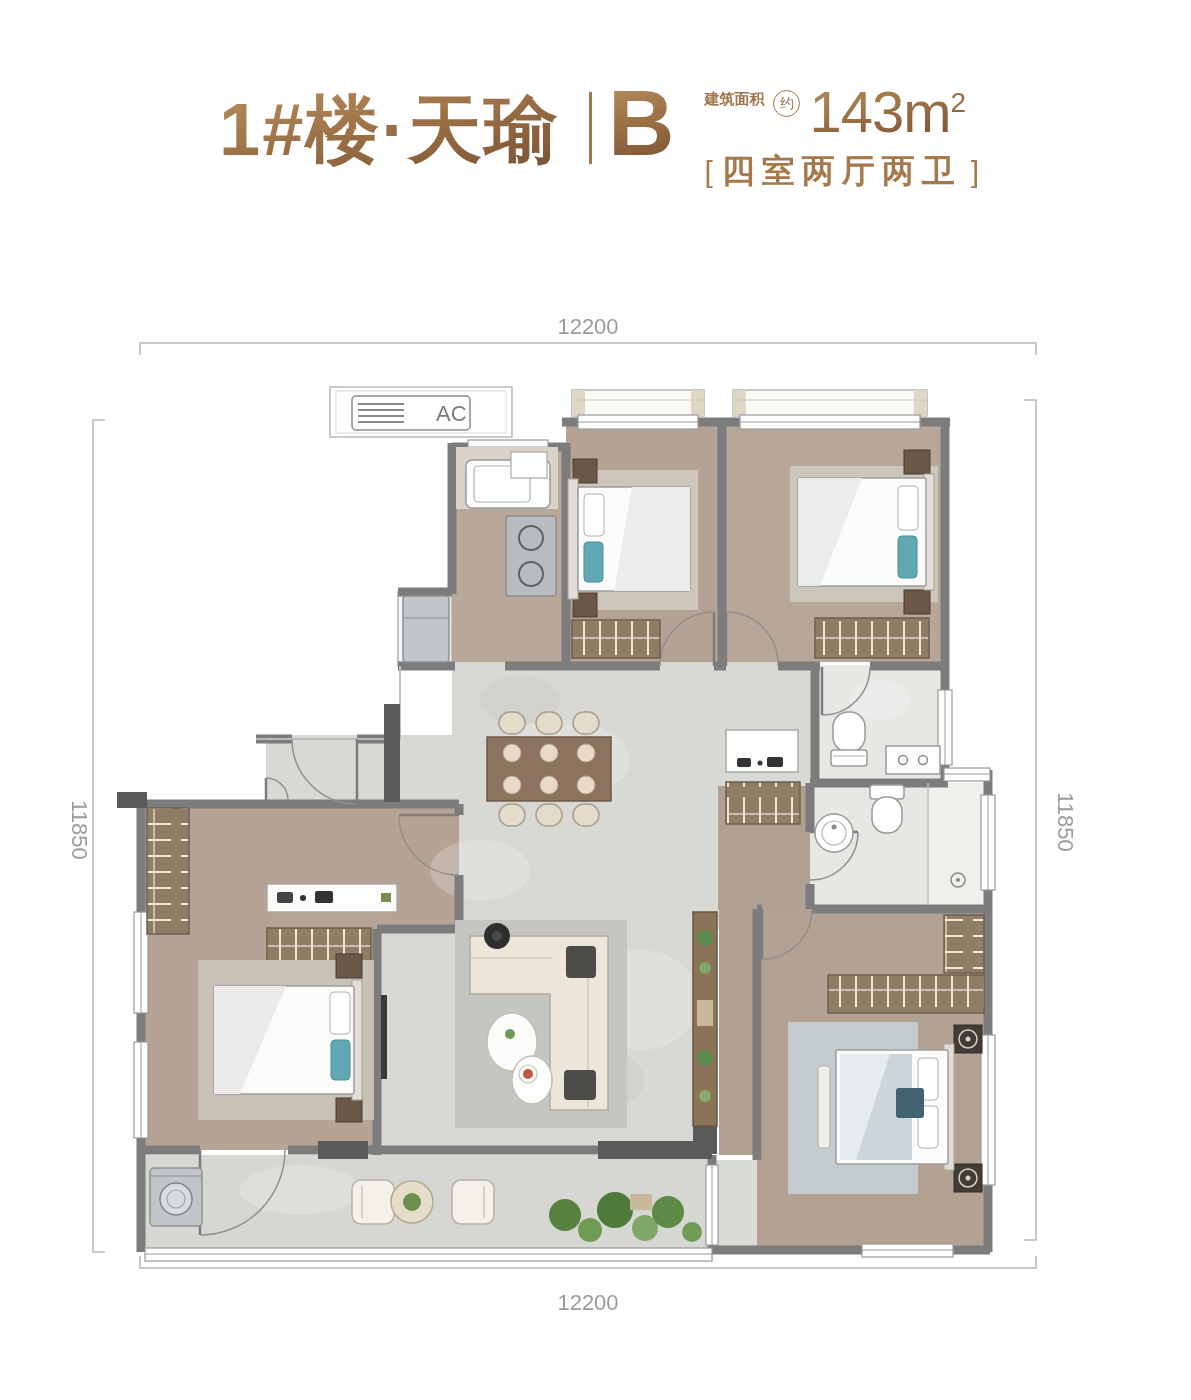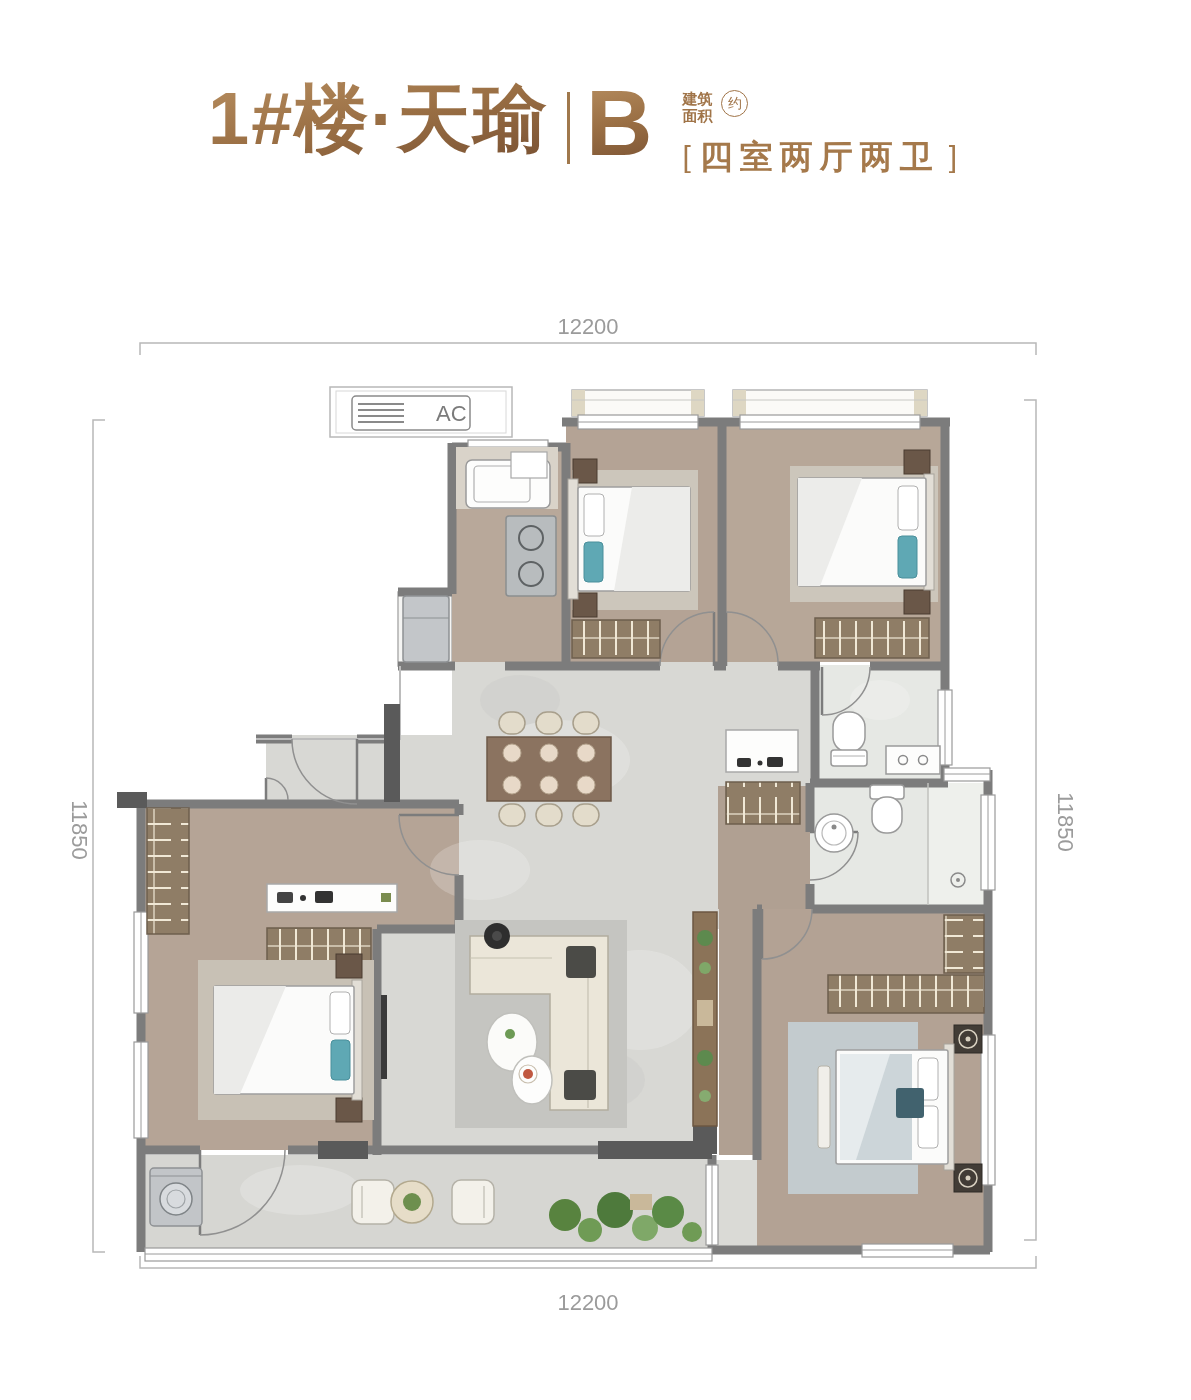--- a/index.html
+++ b/index.html
@@ -4,26 +4,26 @@
 <style>
   html,body{margin:0;padding:0;}
   body{width:1191px;height:1400px;position:relative;background:#fff;overflow:hidden;
        font-family:"Liberation Sans",sans-serif;}
   .header{position:absolute;top:78px;left:208px;display:flex;align-items:flex-start;z-index:2;}
   .grad{color:#96693f;}
   @supports ((-webkit-background-clip:text) or (background-clip:text)){
     .grad{background:linear-gradient(168deg,#b78e60 0%,#9a6f44 50%,#7a5233 100%);
           -webkit-background-clip:text;background-clip:text;color:transparent;}
   }
-  .title{font-size:74px;font-weight:700;line-height:1.1;margin:0;letter-spacing:2px;}
+  .title{font-size:74px;font-weight:700;line-height:1.1;margin:11px;letter-spacing:2px;}
   .divider{width:3px;height:72px;background:#a0784c;margin:14px 16px 0 18px;}
   .unit{font-size:92px;font-weight:700;line-height:0.95;margin-top:2px;}
   .area-block{margin-left:30px;margin-top:6px;}
   .area-row{display:flex;align-items:flex-start;}
-  .area-label{display:flex;flex-direction:column;font-size:15px;font-weight:700;
+  .area-label{display:flex;flex-direction:row;font-size:15px;font-weight:700;
               color:#a07448;line-height:1.15;margin-top:6px;}
   .approx-circle{width:25px;height:25px;border:1.5px solid #a07448;border-radius:50%;
                  font-size:14px;color:#a07448;display:flex;align-items:center;
                  justify-content:center;margin:6px 9px 0 9px;}
   .area-value{font-size:58px;font-weight:500;letter-spacing:-1px;line-height:0.95;}
   .area-value sup{font-size:28px;}
   .layout-row{margin-top:10px;display:flex;align-items:center;gap:9px;}
   .bracket{font-size:30px;font-weight:400;color:#a5794b;line-height:1;}
   .layout-text{font-size:33px;font-weight:700;letter-spacing:7px;color:#a5794b;}
   svg{position:absolute;left:0;top:0;z-index:1;}
@@ -36,20 +36,21 @@
   <h1 class="title grad">1#楼·天瑜</h1>
   <div class="divider"></div>
   <div class="unit grad">B</div>
   <div class="area-block">
     <div class="area-row">
       <div class="area-label">
         <span>建筑</span>
         <span>面积</span>
       </div>
       <div class="approx-circle">约</div>
+      <div class="area-value grad"><span>143m</span><sup>2</sup></div>
     </div>
     <div class="layout-row">
       <span class="bracket">[</span>
       <span class="layout-text">四室两厅两卫</span>
       <span class="bracket">]</span>
     </div>
   </div>
 </div>
 
 <svg width="1191" height="1400" viewBox="0 0 1191 1400">

